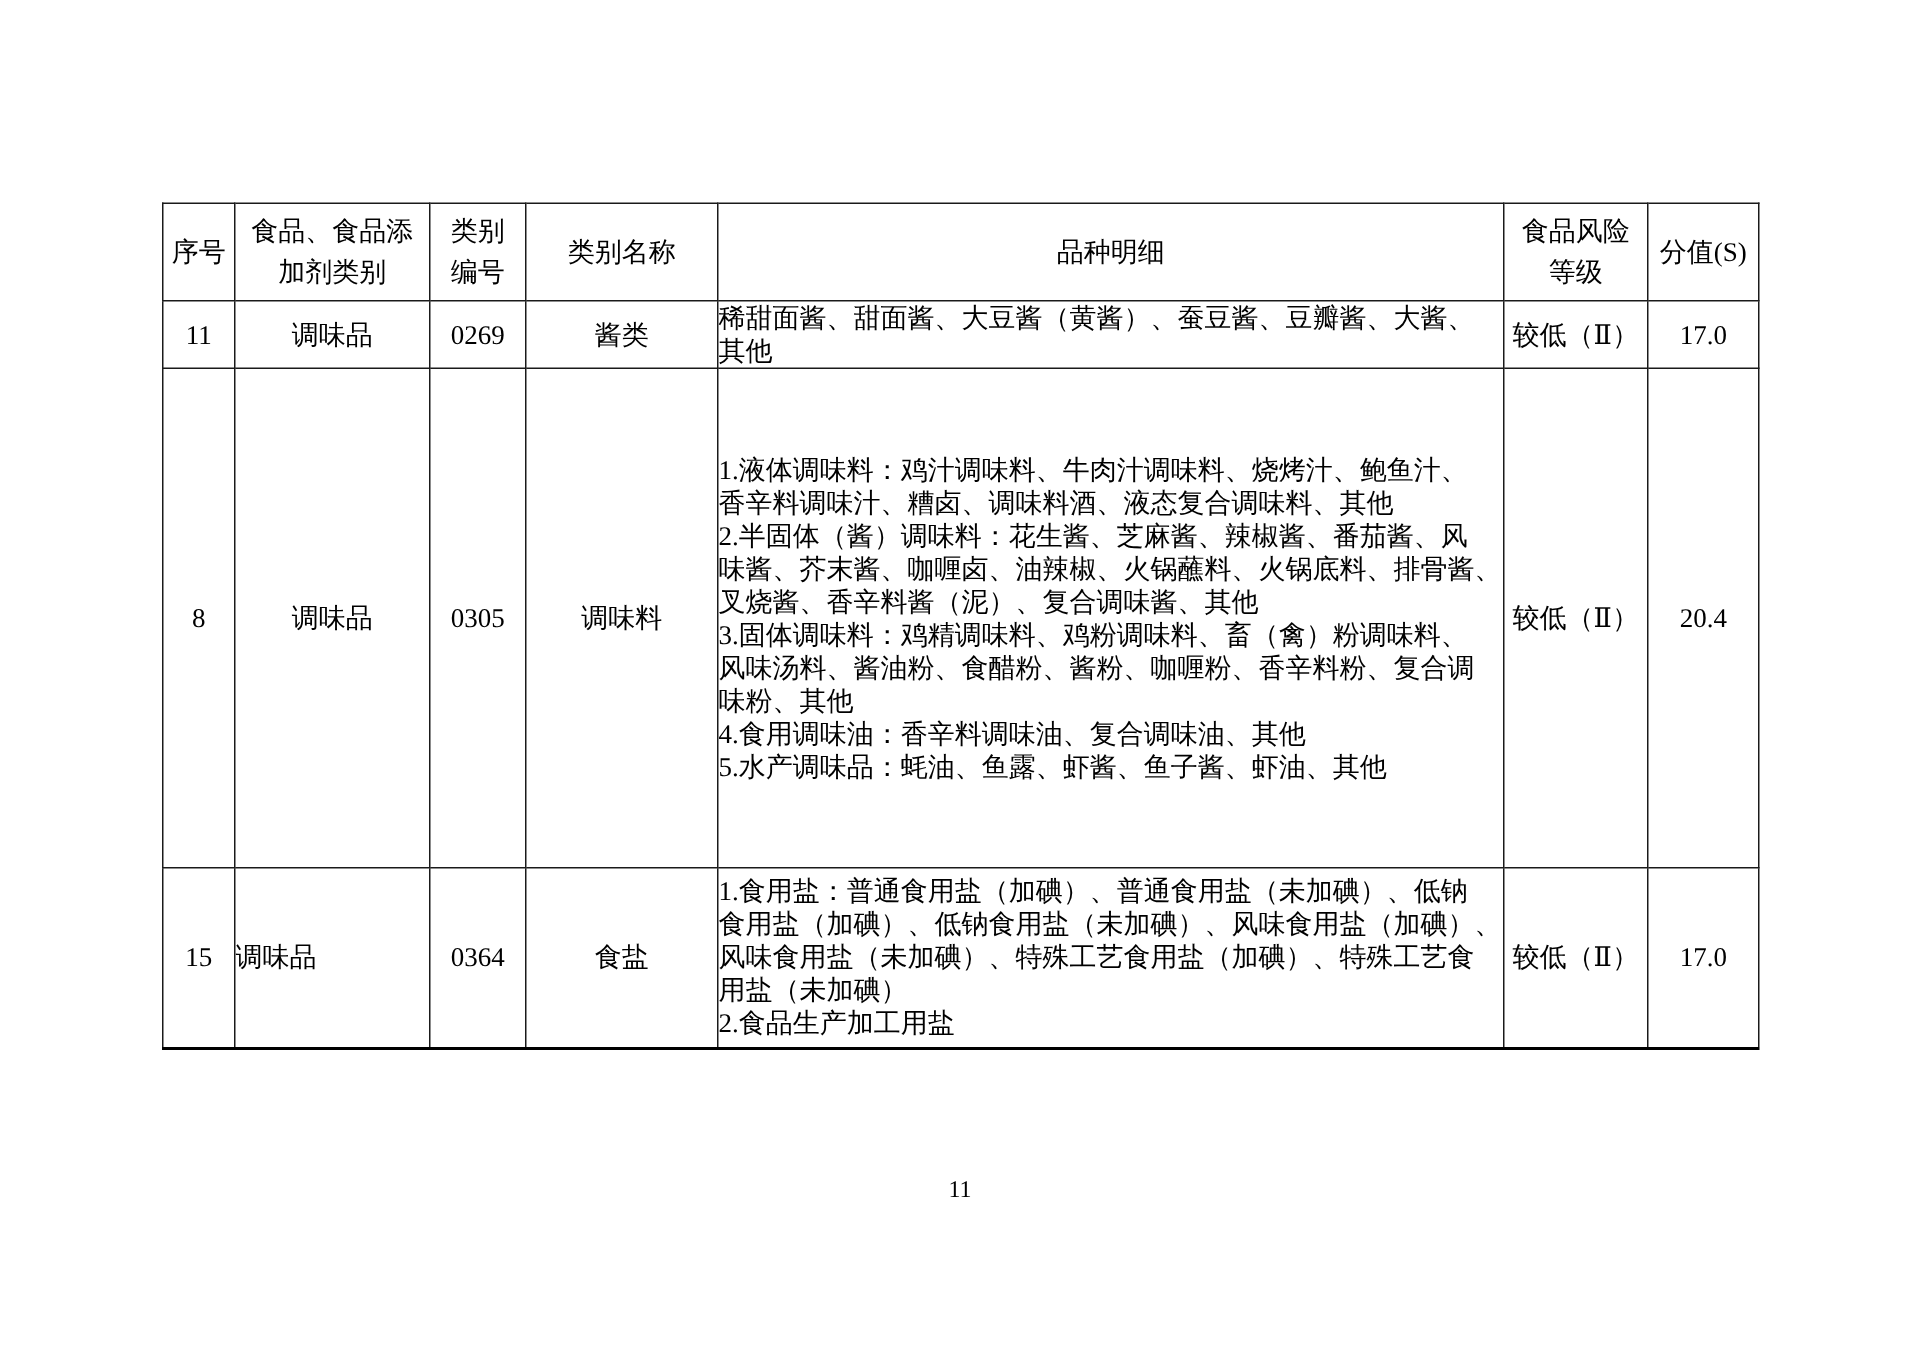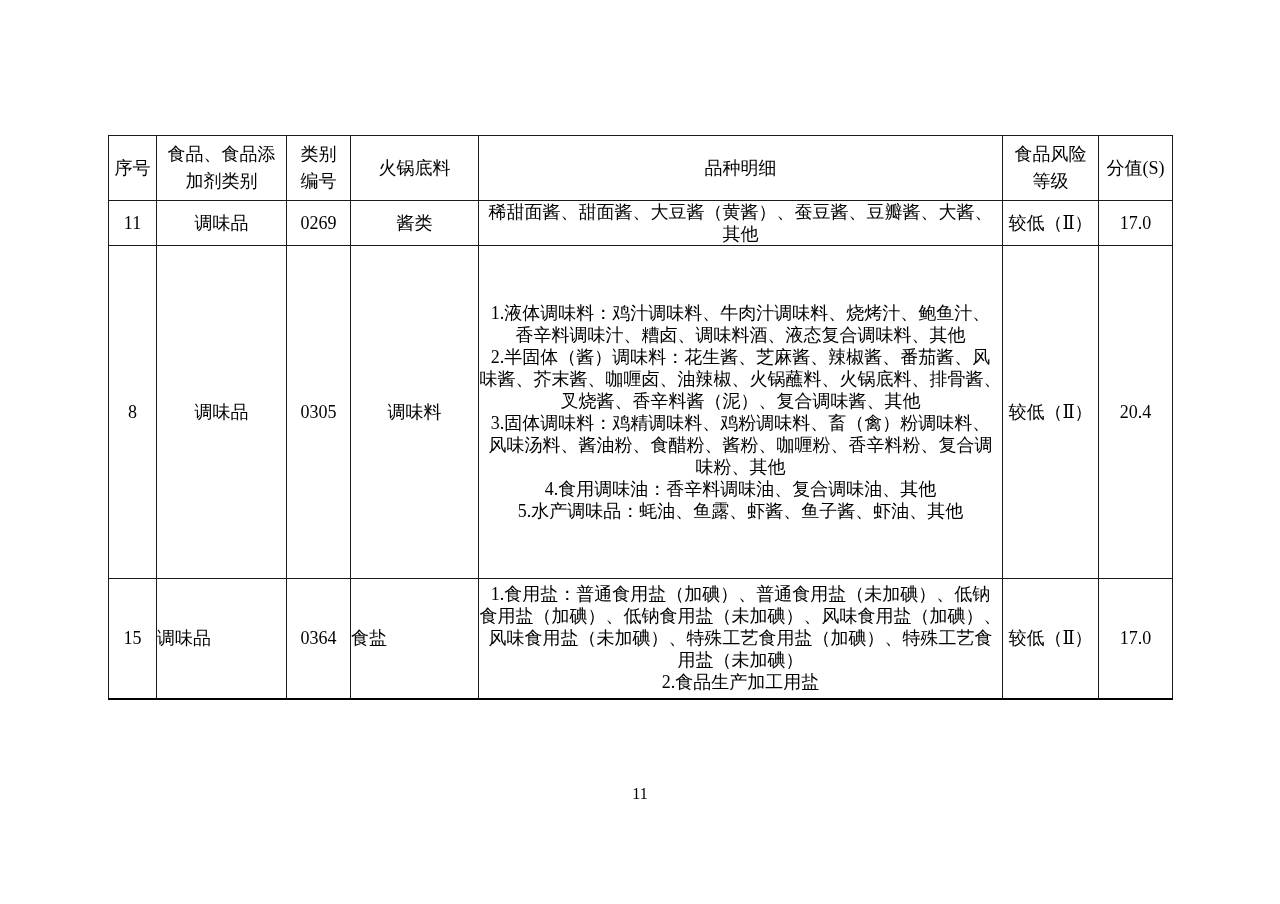--- a/index.html
+++ b/index.html
@@ -38,26 +38,26 @@
     font-size: 18px;
     font-weight: normal;
     line-height: 22px;
     white-space: pre-line;
     padding: 0;
     overflow: hidden;
   }
   
   .c  { text-align: center; }
   .details-cell {
-    text-align: center;
+    text-align: left;
     padding: 3px 4px 3px 7px;
     line-height: 22.5px;
   }
   .left-pad14 { text-align: left; padding-left: 14px; }
-  .left-pad10 { text-align: left; padding-left: 10px; margin-top: 25px; }
+  .left-pad10 { text-align: center; padding-left: 10px; margin-top: 25px; }
   .distribute {
     text-align: justify;
     text-align-last: justify;
     padding: 0 1px;
   }
   tr.rh  { height: 65px; }
   tr.rh th { line-height: 27px; }
   tr.r1  { height: 45px; }
   tr.r2  { height: 333px; }
   tr.r3  { height: 120px; }
@@ -88,21 +88,21 @@
         <col style="width:96px">
         <col style="width:74px">
       </colgroup>
       <thead>
         <tr class="rh">
           <th class="c">序号</th>
           <th class="c">食品、食品添
 加剂类别</th>
           <th class="c">类别
 编号</th>
-          <th class="c">火锅底料</th>
+          <th class="c">类别名称</th>
           <th class="c">品种明细</th>
           <th class="c">食品风险
 等级</th>
           <th class="c">分值(S)</th>
         </tr>
       </thead>
       <tbody>
         <tr class="r1">
           <td class="c">11</td>
           <td class="c">调味品</td>

